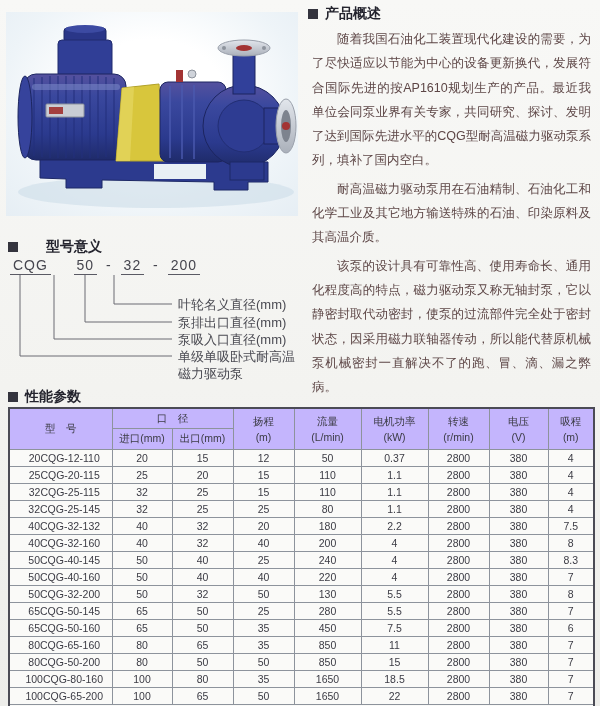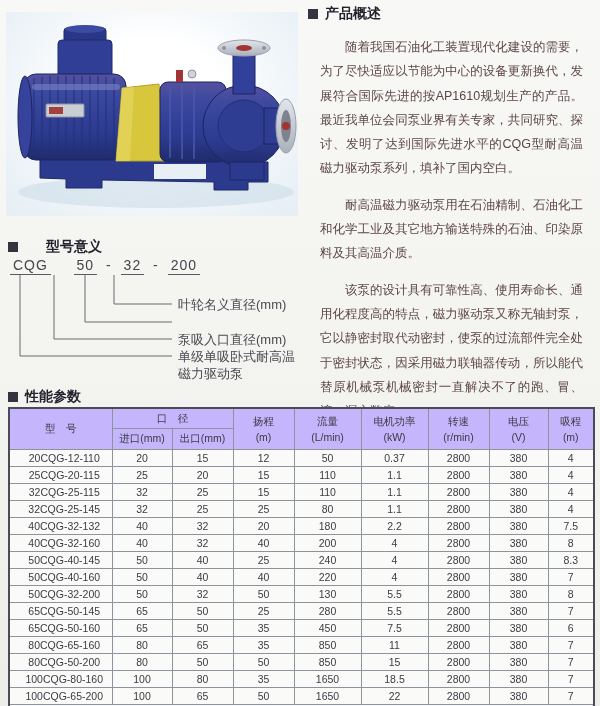--- a/index.html
+++ b/index.html
@@ -13,21 +13,21 @@
     font-size:14px; font-weight:bold; color:#24242e; }
   .sq { width:10px; height:10px; background:#34343e; flex:0 0 auto; }
 
   
   .photo { position:absolute; left:6px; top:12px; width:292px; height:204px;
     background:radial-gradient(ellipse at 50% 42%, #ffffff 35%, #eef4f8 72%, #e6eef4 100%); }
 
   
   .overview { position:absolute; left:308px; top:5px; width:287px; }
   .overview .sec-head { position:static; margin-bottom:4px; }
-  .overview p { margin:12px; text-indent:2em; text-align:justify;
+  .overview p { margin:4px; text-indent:2em; text-align:justify;
     font-size:12.5px; line-height:24.3px; color:#5d4646; }
 
   
   .code-line { position:absolute; left:10px; top:257px; font-size:14px;
     color:#45454e; letter-spacing:1px; }
   .code-line .tok { display:inline-block; border-bottom:1.2px solid #5a5a64;
     padding:0 3px 1px 3px; }
   .code-line .sep { display:inline-block; padding:0 4px; }
   .diagram-lines { position:absolute; left:8px; top:275px; }
   .dlabel { position:absolute; left:178px; font-size:13px; color:#4a4a52; white-space:nowrap; }
@@ -152,20 +152,21 @@
   </div>
   <svg class="diagram-lines" width="180" height="95" viewBox="0 0 180 95">
     <g fill="none" stroke="#6a6a72" stroke-width="1">
       <path d="M106 0 V29 H164"></path>
       <path d="M77 0 V47 H164"></path>
       <path d="M46 0 V64 H164"></path>
       <path d="M12 0 V81 H164"></path>
     </g>
   </svg>
   <span class="dlabel" style="top:296px;">叶轮名义直径(mm)</span>
+  <span class="dlabel" style="top:314px;">泵排出口直径(mm)</span>
   <span class="dlabel" style="top:331px;">泵吸入口直径(mm)</span>
   <span class="dlabel" style="top:348px;">单级单吸卧式耐高温</span>
   <span class="dlabel" style="top:365px;font-family:Liberation Mono, monospace;">磁力驱动泵</span>
 
   <div class="sec-head" style="left:8px; top:388px;">
     <span class="sq"></span>
     <span>性能参数</span>
   </div>
 
   <table class="perf-table">

